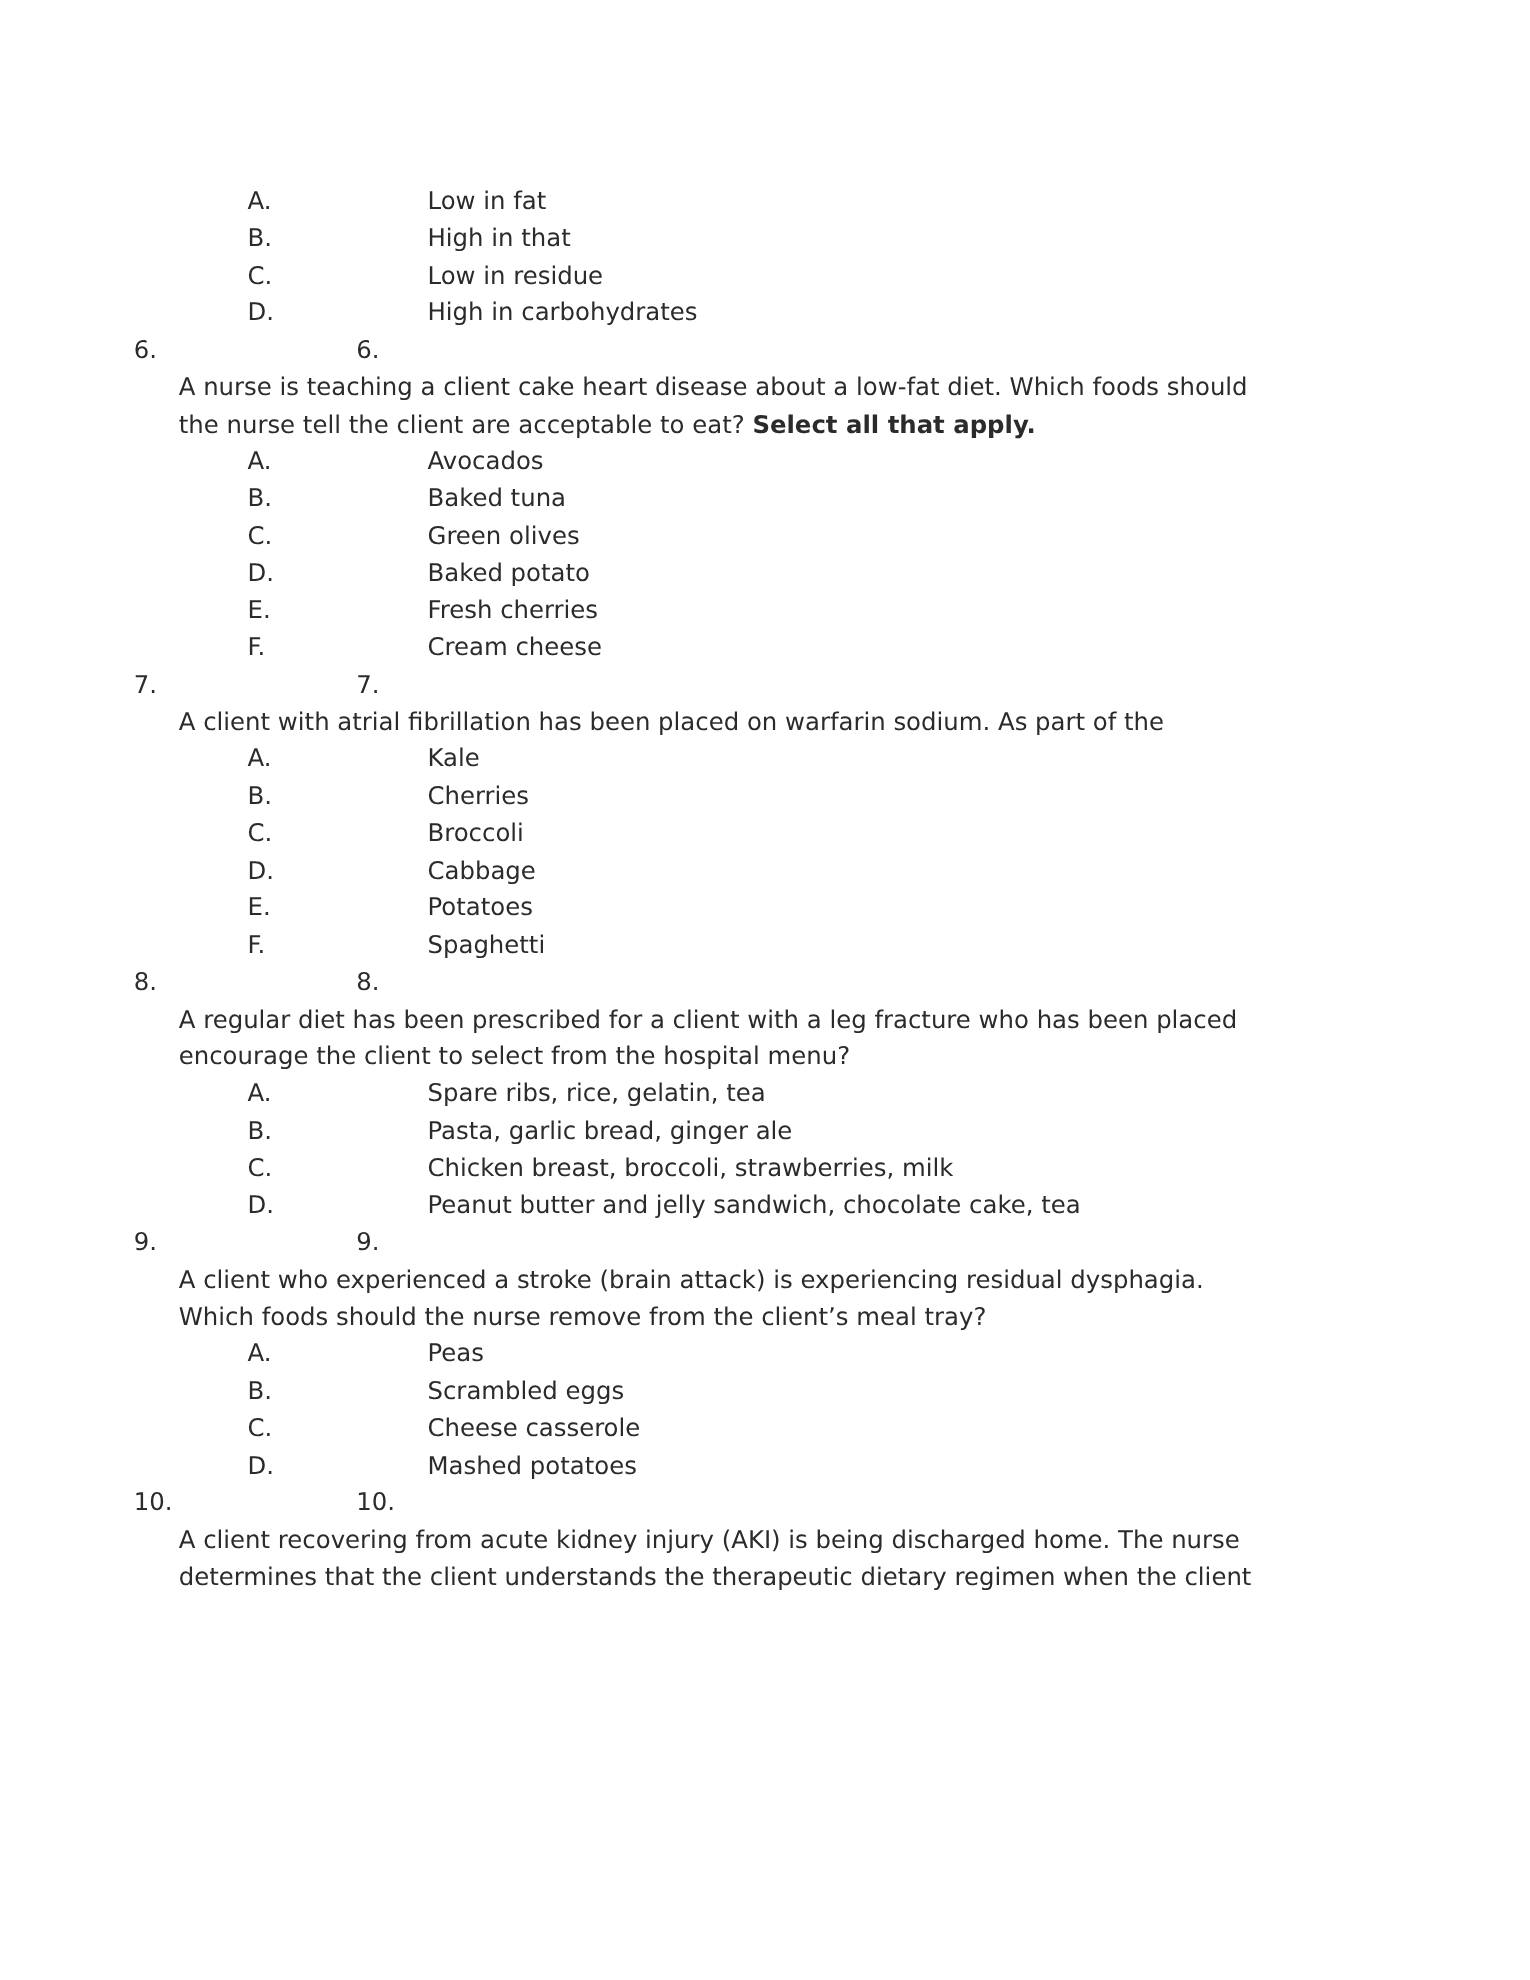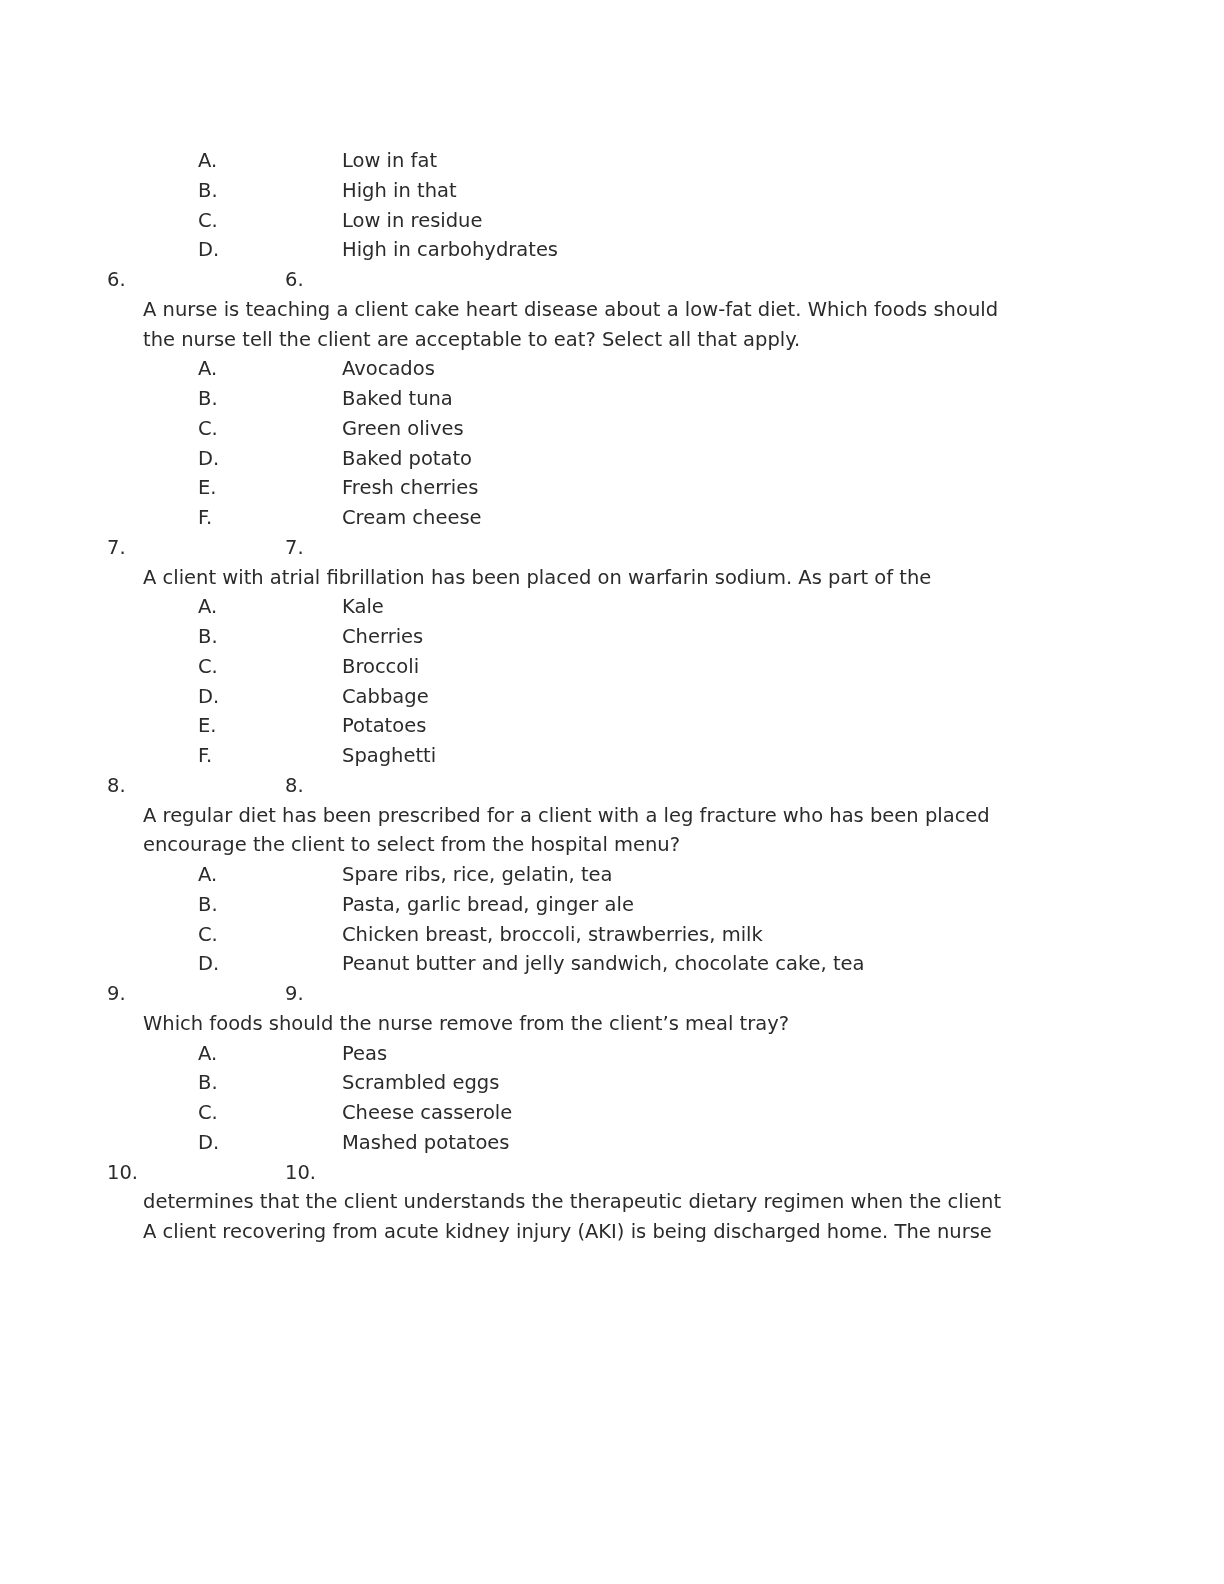--- a/index.html
+++ b/index.html
@@ -7,21 +7,21 @@
       width: 1224px; height: 1584px; position: relative; overflow: hidden;
       font-family: "DejaVu Sans", sans-serif; font-size: 19.5px; color: #2b2b2b;
     }
     .page { position: absolute; left: 0; top: 146px; width: 1224px; }
     .line { position: relative; height: 29.75px; line-height: 29.75px; white-space: nowrap; }
     .opt-letter { position: absolute; left: 198px; }
     .opt-text { position: absolute; left: 342px; }
     .q-num { position: absolute; left: 107px; }
     .q-num2 { position: absolute; left: 285px; }
     .q-text { position: absolute; left: 143px; }
-    b { font-weight: normal; }
+    b { font-weight: bold; }
   </style>
 </head>
 <body>
 
 <div class="page">
 
   <div>
     <div class="line">
       <span class="opt-letter">A.</span>
       <span class="opt-text">Low in fat</span>
@@ -139,20 +139,23 @@
       <span class="opt-text">Peanut butter and jelly sandwich, chocolate cake, tea</span>
     </div>
   </div>
 
   <div>
     <div class="line">
       <span class="q-num">9.</span>
       <span class="q-num2">9.</span>
     </div>
     <div class="line">
+      <span class="q-text">A client who experienced a stroke (brain attack) is experiencing residual dysphagia.</span>
+    </div>
+    <div class="line">
       <span class="q-text">Which foods should the nurse remove from the client’s meal tray?</span>
     </div>
     <div class="line">
       <span class="opt-letter">A.</span>
       <span class="opt-text">Peas</span>
     </div>
     <div class="line">
       <span class="opt-letter">B.</span>
       <span class="opt-text">Scrambled eggs</span>
     </div>
@@ -165,20 +168,20 @@
       <span class="opt-text">Mashed potatoes</span>
     </div>
   </div>
 
   <div>
     <div class="line">
       <span class="q-num">10.</span>
       <span class="q-num2">10.</span>
     </div>
     <div class="line">
-      <span class="q-text">determines that the client understands the therapeutic dietary regimen when the client</span>
+      <span class="q-text">A client recovering from acute kidney injury (AKI) is being discharged home. The nurse</span>
     </div>
     <div class="line">
-      <span class="q-text">A client recovering from acute kidney injury (AKI) is being discharged home. The nurse</span>
+      <span class="q-text">determines that the client understands the therapeutic dietary regimen when the client</span>
     </div>
   </div>
 
 </div>
 
 </body></html>

